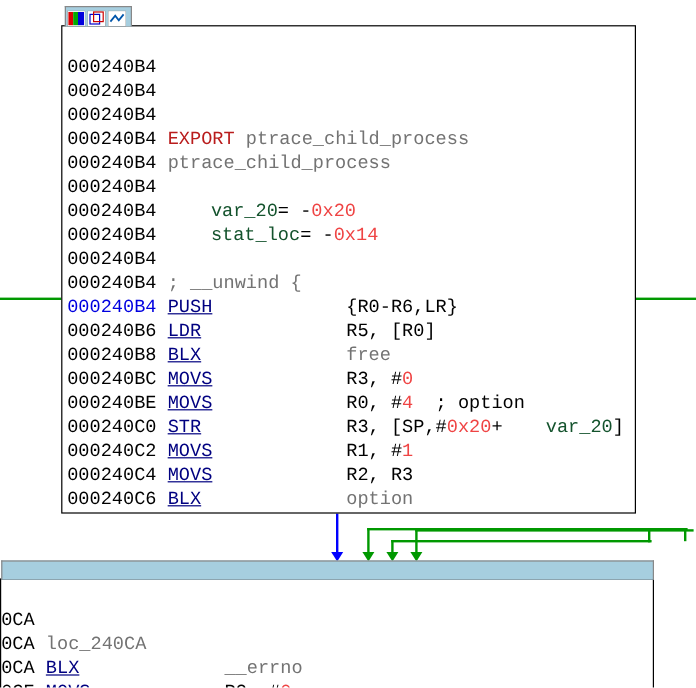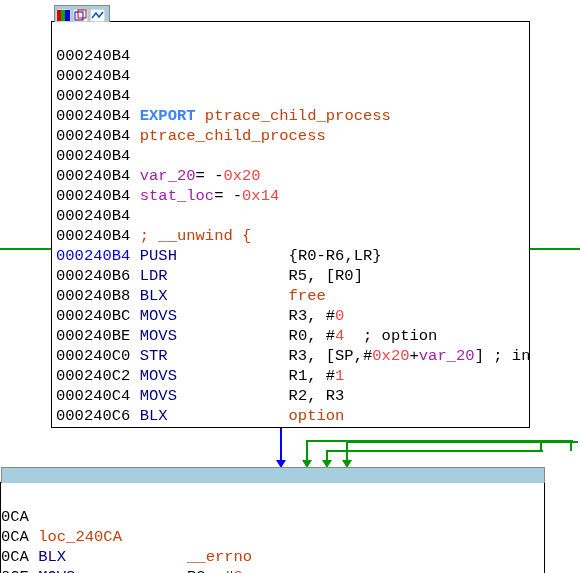--- a/index.html
+++ b/index.html
@@ -77,25 +77,25 @@
   }
   .code-inner {
     padding: 4px 4px 0 4px;
     white-space: pre;
     overflow: hidden;
     height: 100%;
     box-sizing: border-box;
   }
   .addr { color: #000; }
   .addr-link { color: #0000e0; }
-  .kw-export { color: #3b82f6; font-weight: bold; }
-  .fn-name { color: #c2410c; }
-  .var-name { color: #a21caf; }
+  .kw-export { color: #b91c1c; }
+  .fn-name { color: #737373; }
+  .var-name { color: #14532d; margin-left: 36px; }
   .num-hex { color: #ef4444; }
-  .mnemonic { color: #000080; }
+  .mnemonic { color: #000080; text-decoration: underline; }
 
   .bottom-block {
     left: 0;
     top: 482px;
     width: 543px;
     height: 91px;
   }
   .bottom-title {
     position: absolute;
     top: -16px;

